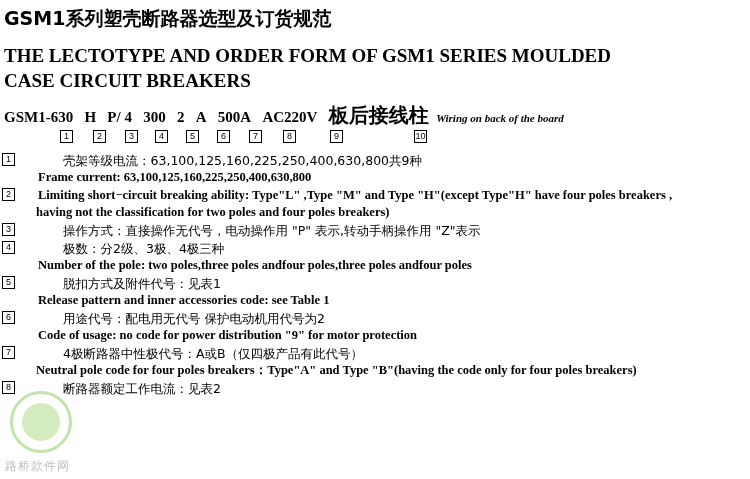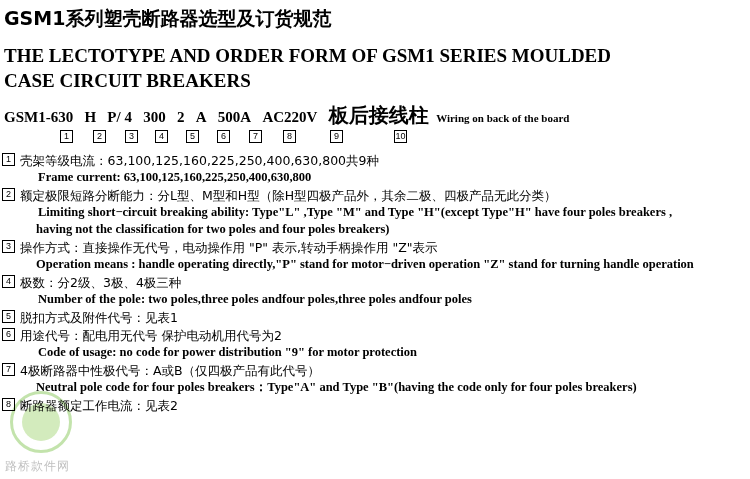--- a/index.html
+++ b/index.html
@@ -89,20 +89,21 @@
     white-space: nowrap;
   }
   .code-line .seg {
     display: inline-block;
     vertical-align: baseline;
   }
   .code-line .note {
     font-size: 11px;
     font-weight: bold;
     font-family: "Liberation Serif", serif;
+    font-style: italic;
   }
   .code-line .cn {
     font-family: Liberation Sans, sans-serif;
     font-size: 20px;
     font-weight: bold;
   }
   .numrow {
     position: relative;
     height: 16px;
     margin: 1px 0 0 0;
@@ -137,20 +138,21 @@
     font-family: "Liberation Sans", sans-serif;
     font-size: 9px;
     line-height: 11px;
     text-align: center;
   }
   .line-cn {
     font-family: "DejaVu Sans", sans-serif;
     font-size: 12.5px;
     line-height: 17px;
     white-space: nowrap;
+    margin-left: 43px;
   }
   .line-en {
     font-family: "Liberation Serif", serif;
     font-size: 12.5px;
     font-weight: bold;
     line-height: 17px;
     padding-left: 18px;
     white-space: nowrap;
   }
   .line-en.nopad {
@@ -190,53 +192,52 @@
     <div class="numrow">
       <span class="boxnum" style="left:60px;">1</span>
       <span class="boxnum" style="left:93px;">2</span>
       <span class="boxnum" style="left:125px;">3</span>
       <span class="boxnum" style="left:155px;">4</span>
       <span class="boxnum" style="left:186px;">5</span>
       <span class="boxnum" style="left:217px;">6</span>
       <span class="boxnum" style="left:249px;">7</span>
       <span class="boxnum" style="left:283px;">8</span>
       <span class="boxnum" style="left:330px;">9</span>
-      <span class="boxnum" style="left:394px;">10</span>
+      <span class="boxnum" style="left:414px;">10</span>
     </div>
 
     <div class="items">
 
       <div class="item">
         <span class="marker">1</span>
         <div class="line-cn">壳架等级电流：63,100,125,160,225,250,400,630,800共9种</div>
         <div class="line-en">Frame current:  63,100,125,160,225,250,400,630,800</div>
       </div>
 
       <div class="item">
         <span class="marker">2</span>
-        <div class="line-cn">额定极限短路分断能力：分L型、M型和H型（除H型四极产品外，其余二极、四极产品无此分类）</div>
         <div class="line-en">Limiting short−circuit breaking ability: Type"L" ,Type "M" and  Type "H"(except Type"H" have four poles breakers ,</div>
         <div class="line-en nopad">having not the classification for two poles and four poles breakers)</div>
       </div>
 
       <div class="item">
         <span class="marker">3</span>
         <div class="line-cn">操作方式：直接操作无代号，电动操作用 "P" 表示,转动手柄操作用 "Z"表示</div>
-        <div class="line-en nopad">Operation means :  handle operating directly,"P" stand for motor−driven operation "Z" stand for turning handle operation</div>
       </div>
 
       <div class="item">
         <span class="marker">4</span>
         <div class="line-cn">极数：分2级、3极、4极三种</div>
         <div class="line-en">Number of the pole:  two poles,three poles andfour poles,three poles andfour poles</div>
       </div>
 
       <div class="item">
         <span class="marker">5</span>
         <div class="line-cn">脱扣方式及附件代号：见表1</div>
+        <div class="line-en">Release pattern and inner accessories code: see Table 1</div>
       </div>
 
       <div class="item">
         <span class="marker">6</span>
         <div class="line-cn">用途代号：配电用无代号 保护电动机用代号为2</div>
         <div class="line-en">Code of usage: no code for power distribution "9" for motor protection</div>
       </div>
 
       <div class="item">
         <span class="marker">7</span>

